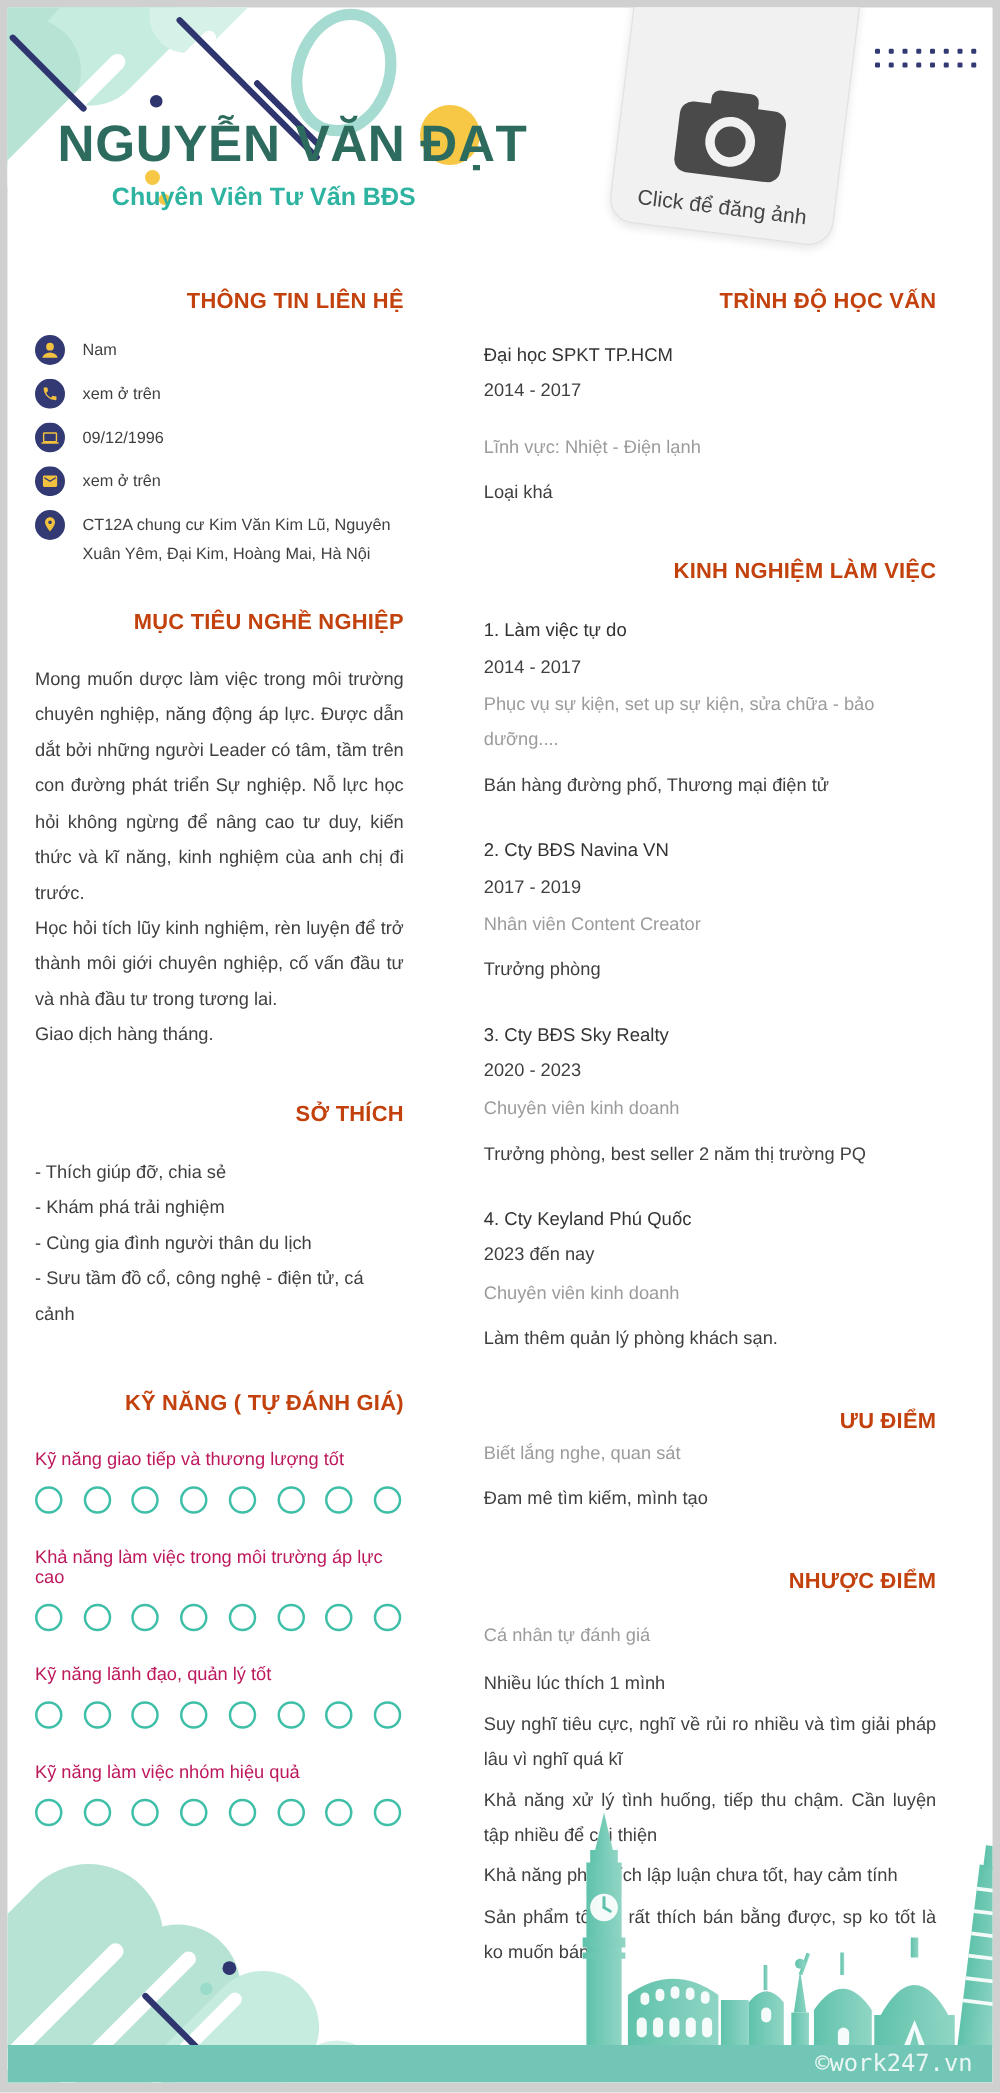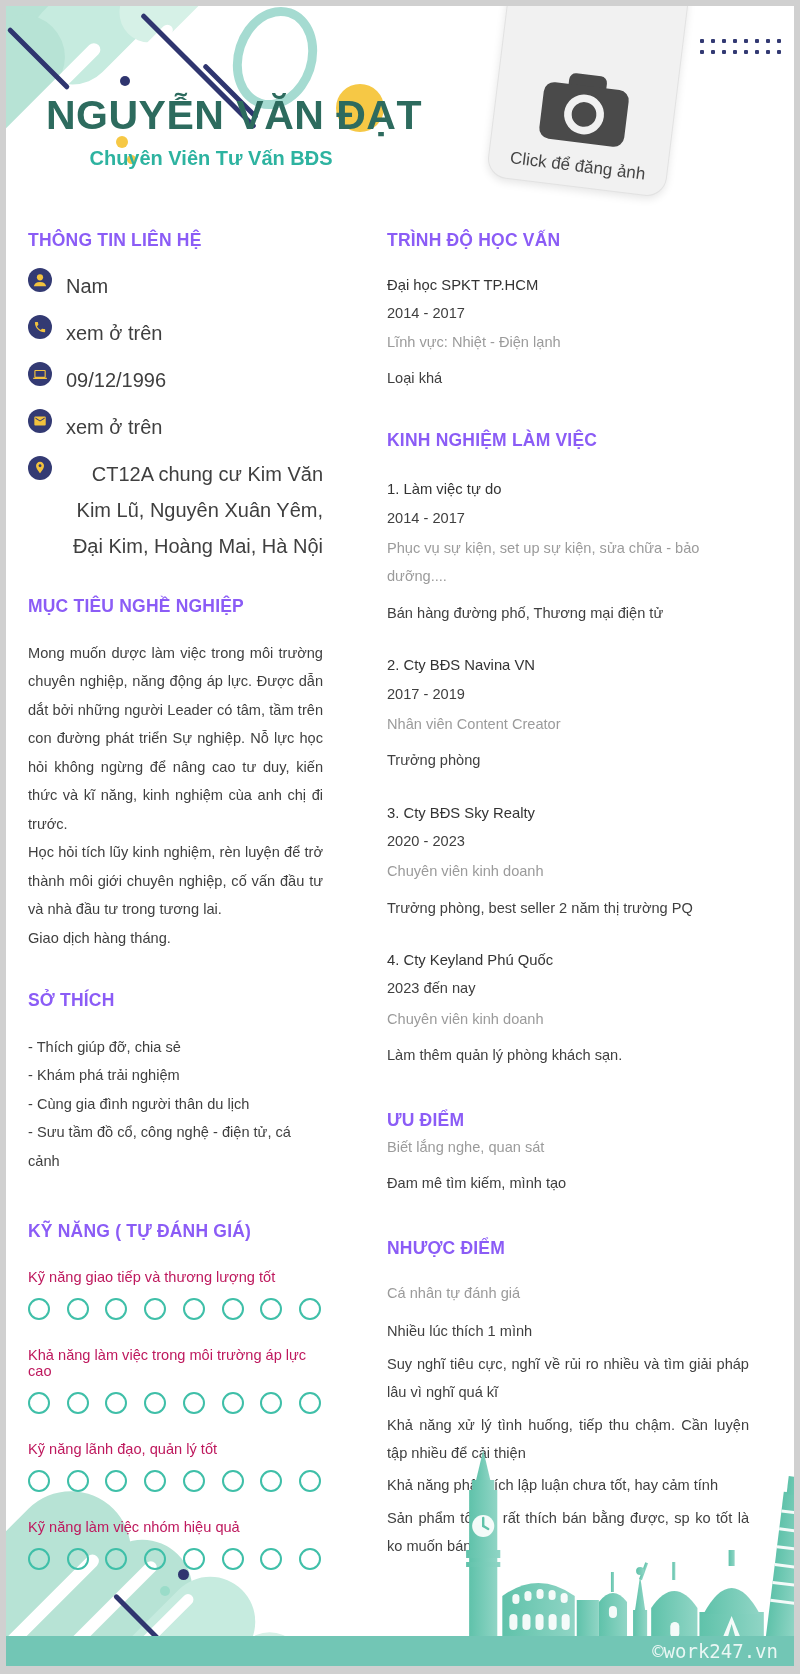--- a/index.html
+++ b/index.html
@@ -40,31 +40,31 @@
         align-items:center;justify-content:flex-end;padding-bottom:10px;cursor:pointer;z-index:3;}
   .photo-label{font-size:17px;color:#454545;margin-top:6px;}
   .dots-grid{position:absolute;left:694px;top:33px;display:grid;
         grid-template-columns:repeat(8,4px);gap:7px 7px;z-index:2;}
   .dots-grid span{width:4px;height:4px;background:#333a73;border-radius:1px;}
 
   
   .columns{position:relative;z-index:2;display:flex;margin:18px 0 0 22px;}
   .col-left{width:295px;}
   .col-right{width:362px;margin-left:64px;}
-  .sec-h{font-size:17.5px;font-weight:bold;color:#8b5cf6;margin:0;letter-spacing:.2px;}
+  .sec-h{font-size:17.5px;font-weight:bold;color:#c2410c;margin:0;letter-spacing:.2px;text-align:right;}
   .txt{font-size:14.6px;color:#3f3f3f;line-height:1.95;margin:0;}
-  .gray{color:#9b9b9b;}
+  .gray{color:#9b9b9b;margin-top:16px;}
   .bold-line{font-size:14.8px;font-weight:normal;color:#333333;margin:0;line-height:1.9;}
   .just{text-align:justify;}
 
   
   .contact-list{list-style:none;margin:15px 0 0;padding:0;}
   .c-item{display:flex;align-items:flex-start;gap:14px;margin-bottom:9px;}
   .c-icon{flex:0 0 24px;height:24px;margin-top:2px;}
-  .c-text{font-size:20px;color:#3f3f3f;line-height:1.8;padding-top:2px;text-align:right;}
+  .c-text{font-size:13px;color:#3f3f3f;line-height:1.8;padding-top:2px;}
 
   
   .sec-objective{margin-top:32px;}
   .sec-objective .txt:first-of-type{margin-top:22px;}
   .sec-hobbies{margin-top:38px;}
   .sec-hobbies .txt:first-of-type{margin-top:22px;}
   .sec-skills{margin-top:46px;}
   .skill-label{margin:27px 0 0;font-size:14.6px;color:#be185d;}
   .dots-row{display:flex;justify-content:space-between;width:293px;margin-top:13px;}
   .sdot{width:22px;height:22px;border:2.5px solid #3fbfa8;border-radius:50%;box-sizing:border-box;cursor:pointer;}

